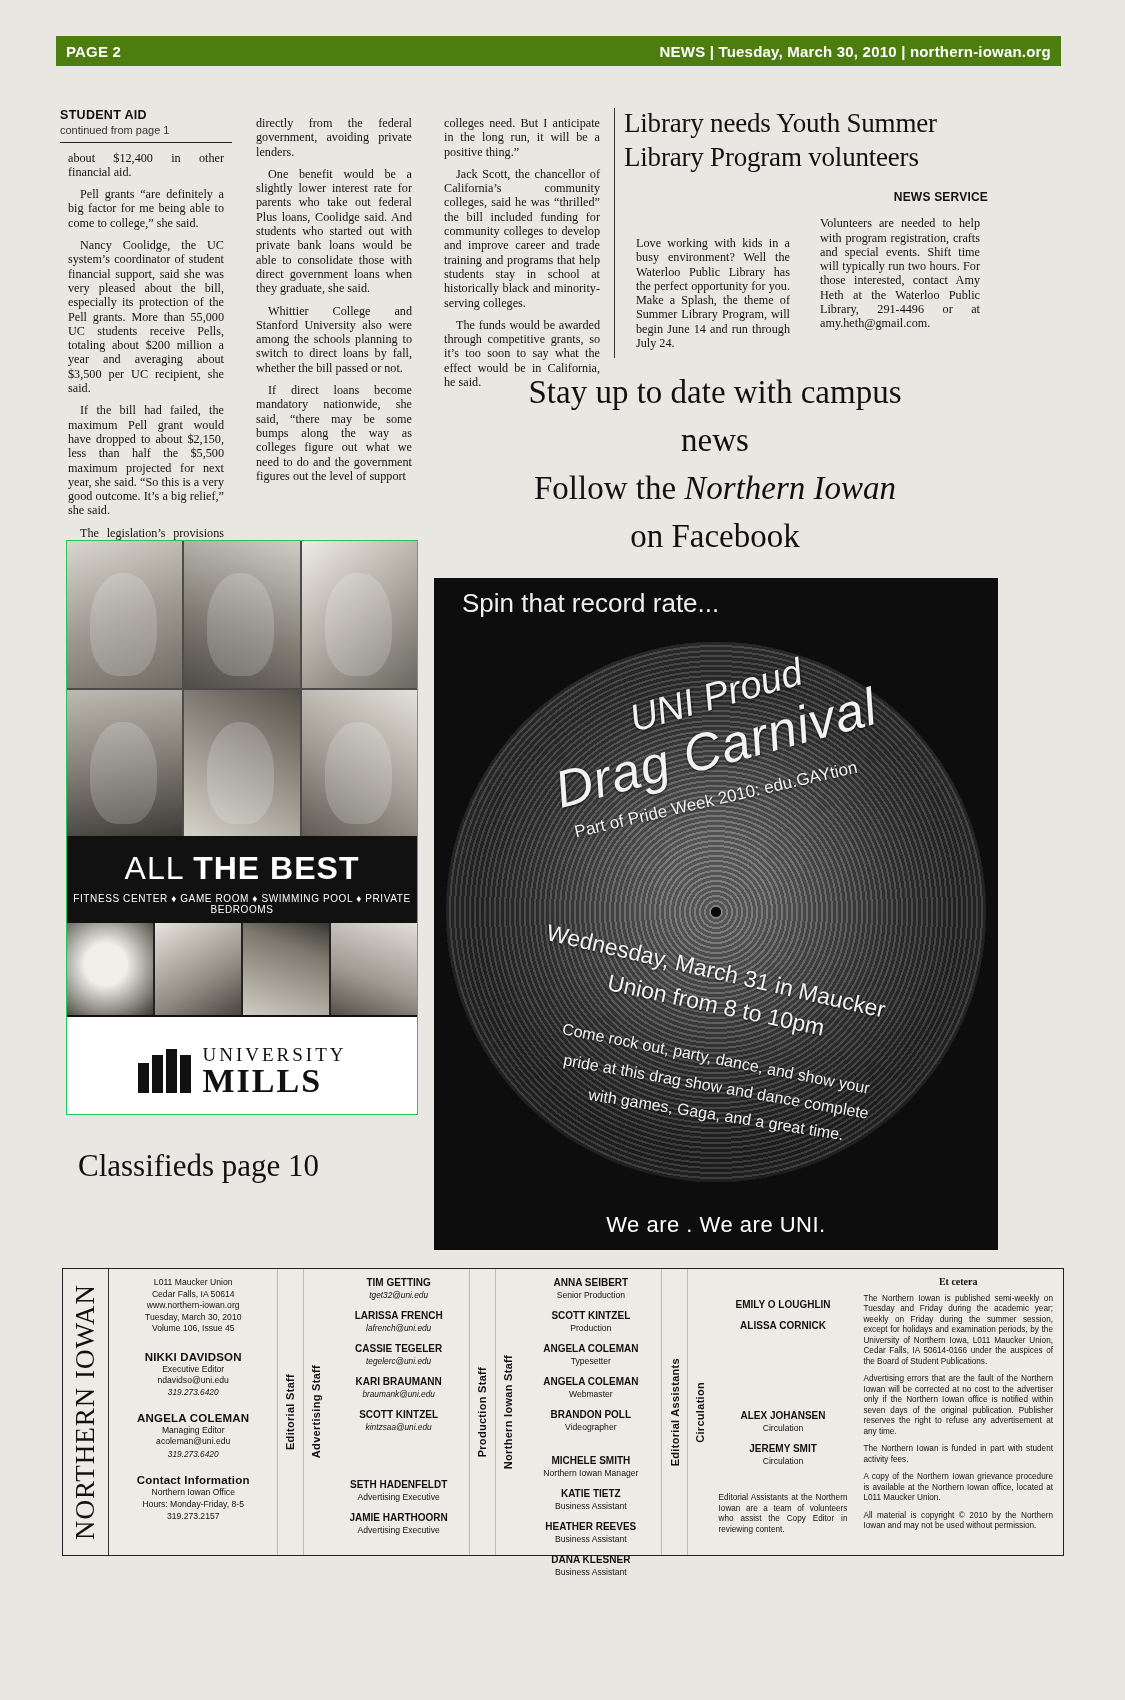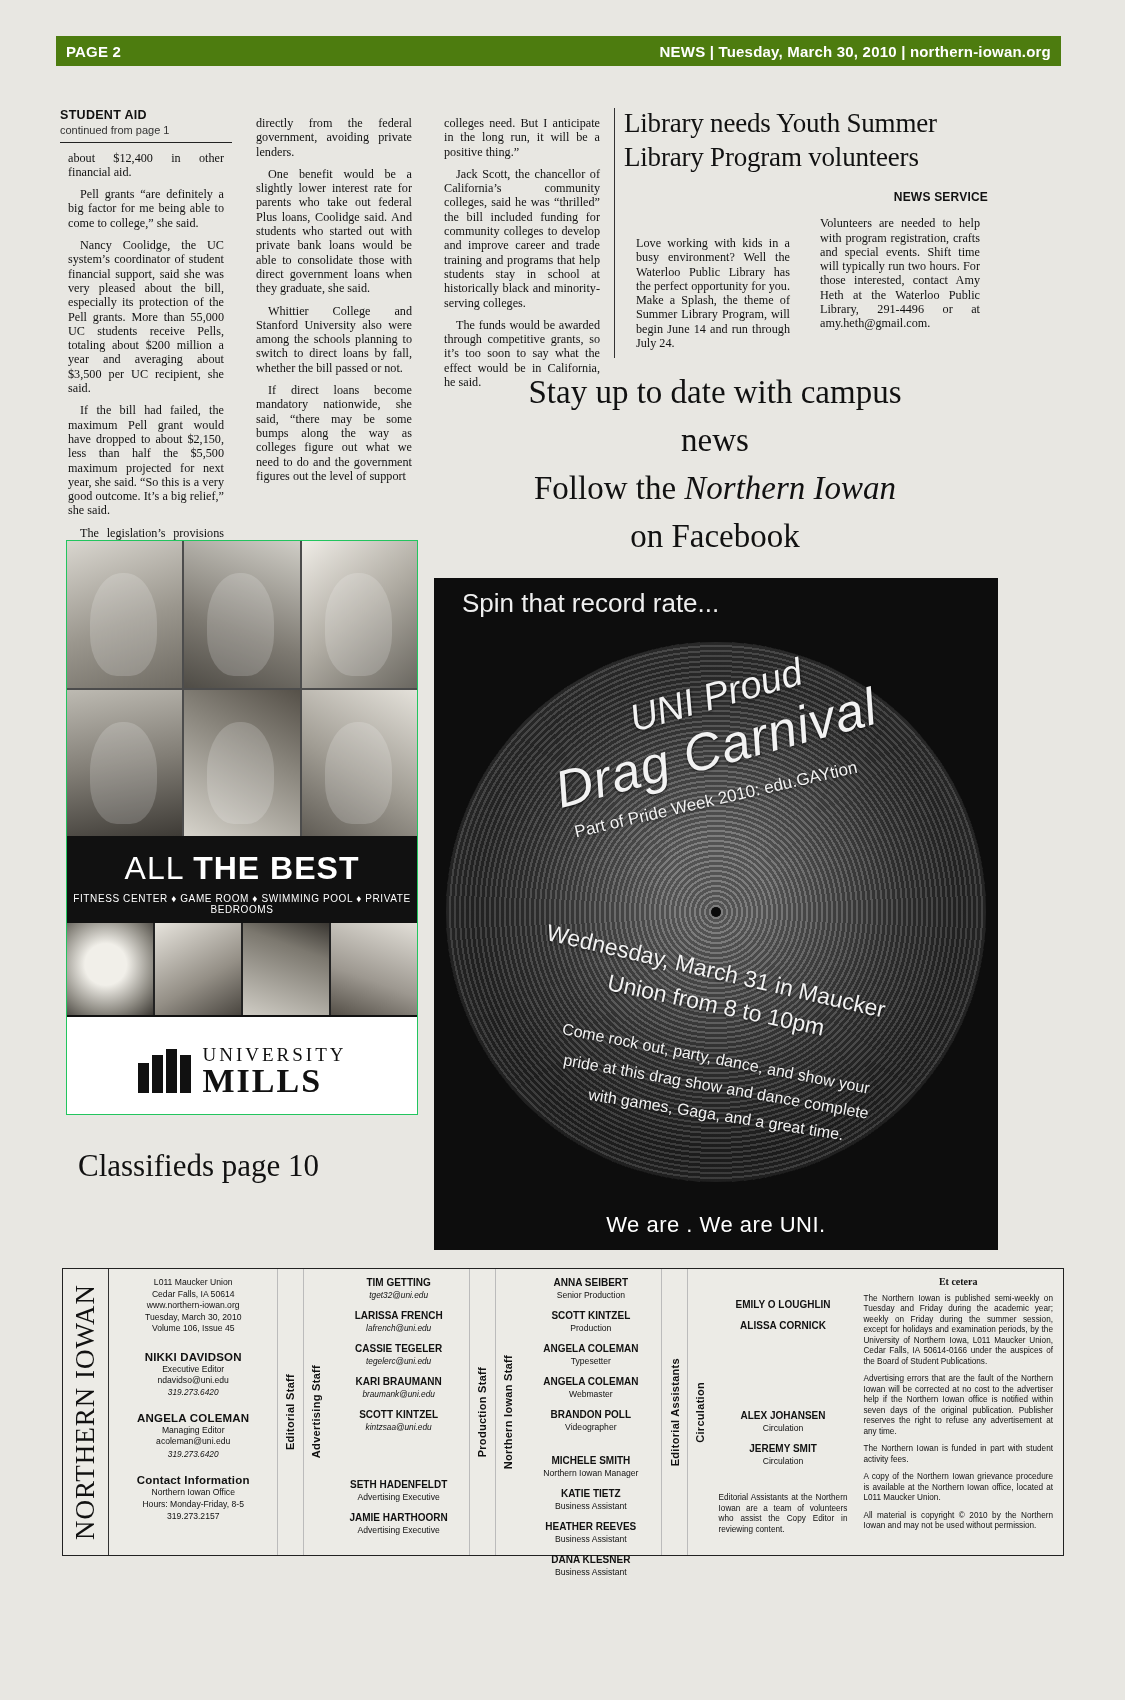--- a/index.html
+++ b/index.html
@@ -571,20 +571,20 @@
       <div class="blk">
         <div class="nm">JEREMY SMIT</div>
         <div class="ttl">Circulation</div>
       </div>
       <div style="font-size:8.2px;line-height:10.5px;text-align:justify;margin-top:26px">Editorial Assistants at the Northern Iowan are a team of volunteers who assist the Copy Editor in reviewing content.</div>
     </div>
 
     <div class="sb-et">
       <h4>Et cetera</h4>
       <p>The Northern Iowan is published semi-weekly on Tuesday and Friday during the academic year; weekly on Friday during the summer session, except for holidays and examination periods, by the University of Northern Iowa, L011 Maucker Union, Cedar Falls, IA 50614-0166 under the auspices of the Board of Student Publications.</p>
-      <p>Advertising errors that are the fault of the Northern Iowan will be corrected at no cost to the advertiser help if the Northern Iowan office is notified within seven days of the original publication. Publisher reserves the right to refuse any advertisement at any time.</p>
+      <p>Advertising errors that are the fault of the Northern Iowan will be corrected at no cost to the advertiser only if the Northern Iowan office is notified within seven days of the original publication. Publisher reserves the right to refuse any advertisement at any time.</p>
       <p>The Northern Iowan is funded in part with student activity fees.</p>
       <p>A copy of the Northern Iowan grievance procedure is available at the Northern Iowan office, located at L011 Maucker Union.</p>
       <p>All material is copyright © 2010 by the Northern Iowan and may not be used without permission.</p>
     </div>
   </div>
 
 </div>
 
 </body></html>

